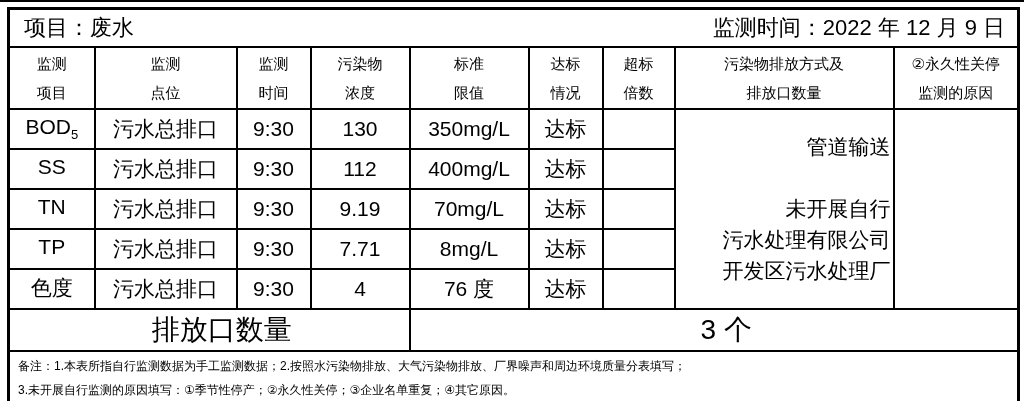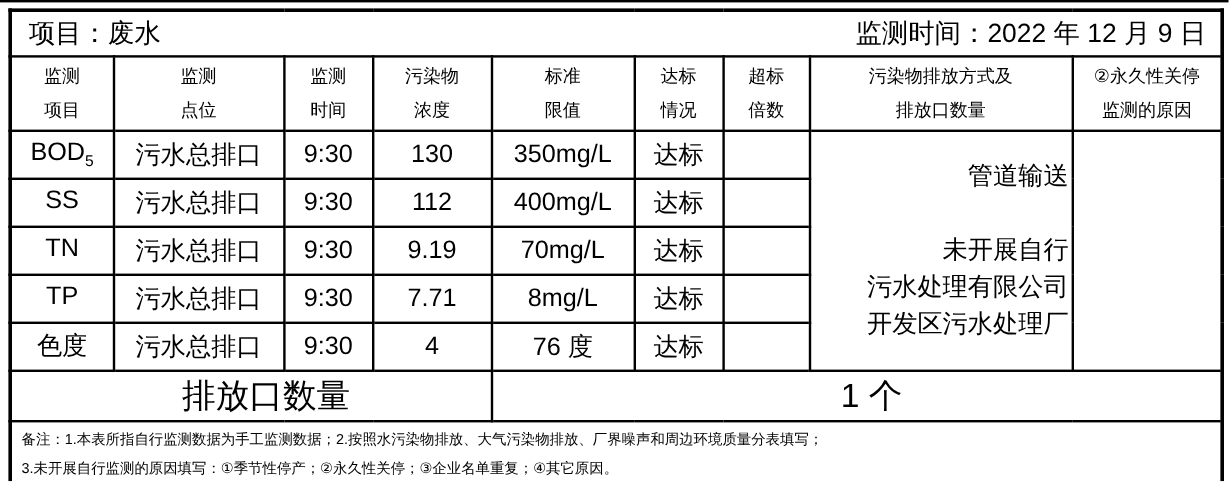--- a/index.html
+++ b/index.html
@@ -189,21 +189,21 @@
           <td>4</td>
           <td>76 度</td>
           <td>达标</td>
           <td></td>
         </tr>
       </tbody>
 
     <tbody>
         <tr class="outlet-row">
       <td colspan="4">排放口数量</td>
-      <td colspan="5">1 个</td>
+      <td colspan="5">3 个</td>
     </tr>
 
     <tr class="note-row">
       <td colspan="9">
         <div>备注：1.本表所指自行监测数据为手工监测数据；2.按照水污染物排放、大气污染物排放、厂界噪声和周边环境质量分表填写；</div>
         <div>3.未开展自行监测的原因填写：①季节性停产；②永久性关停；③企业名单重复；④其它原因。</div>
       </td>
     </tr>
   </tbody>
     </table>

